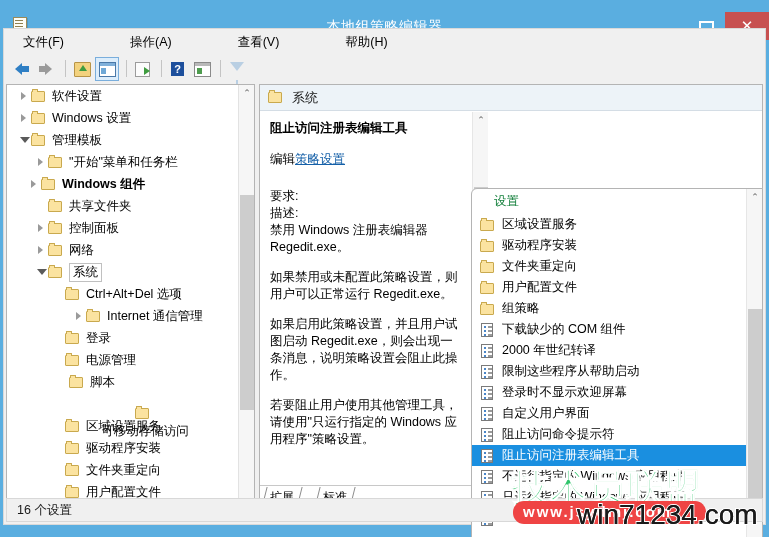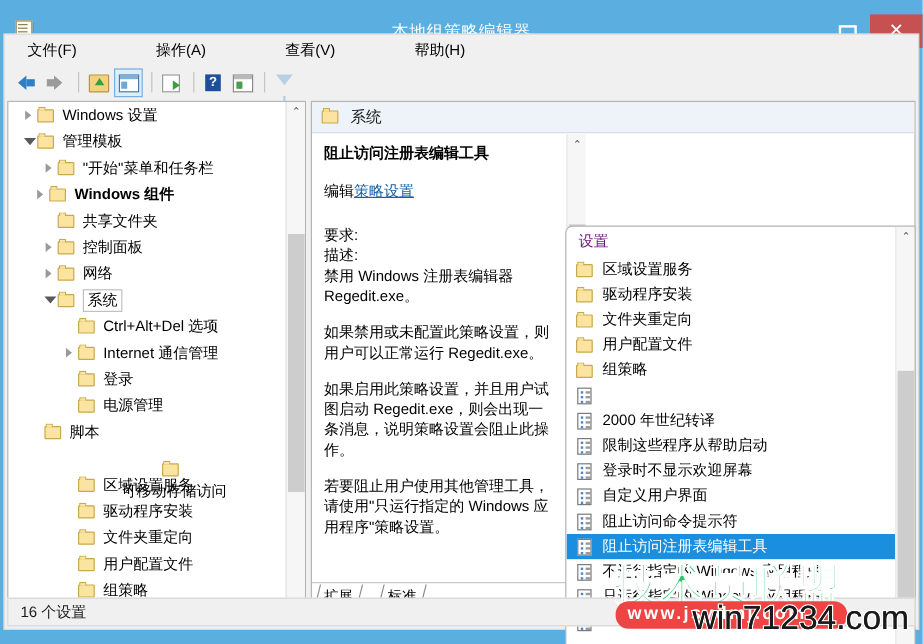--- a/index.html
+++ b/index.html
@@ -295,22 +295,22 @@
   
   .list-pane {
     position: absolute; left: 465px; top: 104px; width: 292px; height: 377px;
     background: #ffffff;
     border: 1px solid #b4b4b4;
     border-top-left-radius: 6px;
     box-sizing: border-box;
     overflow: hidden;
   }
   .list-header {
-    position: absolute; left: 0; top: 0; width: 274px; height: 25px;
-    font-size: 12.5px; color: #701a75; display: flex; align-items: center;
+    position: absolute; left: 12px; top: 0; width: 274px; height: 25px;
+    font-size: 12.5px; color: #15803d; display: flex; align-items: center;
     padding-left: 10px; box-sizing: border-box;
     border-bottom: 1px solid #ffffff;
   }
   .list-body {
     position: absolute; left: 0; top: 25px; width: 274px; height: 330px;
     overflow: hidden;
   }
   .lrow {
     height: 21px; display: flex; align-items: center;
     padding-left: 8px; font-size: 12.5px; color: #000;
@@ -456,20 +456,27 @@
 
     <div class="panes">
 
       <div class="tree-pane">
         <div class="tree-scroll" id="tree-scroll">
             <div class="tnode" style="padding-left: 10px;">
               <div class="exp closed"></div>
               <div class="fld">
                 <i></i>
               </div>
+              <span class="lbl">软件设置</span>
+            </div>
+            <div class="tnode" style="padding-left: 10px;">
+              <div class="exp closed"></div>
+              <div class="fld">
+                <i></i>
+              </div>
               <span class="lbl">Windows 设置</span>
             </div>
             <div class="tnode" style="padding-left: 10px;">
               <div class="exp open"></div>
               <div class="fld">
                 <i></i>
               </div>
               <span class="lbl">管理模板</span>
             </div>
             <div class="tnode" style="padding-left: 27px;">
@@ -514,42 +521,42 @@
               </div>
               <span class="lbl">系统</span>
             </div>
             <div class="tnode" style="padding-left: 44px;">
               <div class="exp "></div>
               <div class="fld">
                 <i></i>
               </div>
               <span class="lbl">Ctrl+Alt+Del 选项</span>
             </div>
+            <div class="tnode" style="padding-left: 44px; margin-left: 21px;">
+              <div class="exp closed"></div>
+              <div class="fld">
+                <i></i>
+              </div>
+              <span class="lbl">Internet 通信管理</span>
+            </div>
             <div class="tnode" style="padding-left: 44px;">
-              <div class="exp closed"></div>
-              <div class="fld">
-                <i></i>
-              </div>
-              <span class="lbl">Internet 通信管理</span>
+              <div class="exp "></div>
+              <div class="fld">
+                <i></i>
+              </div>
+              <span class="lbl">登录</span>
             </div>
             <div class="tnode" style="padding-left: 44px;">
               <div class="exp "></div>
               <div class="fld">
                 <i></i>
               </div>
-              <span class="lbl">登录</span>
-            </div>
-            <div class="tnode" style="padding-left: 44px;">
-              <div class="exp "></div>
-              <div class="fld">
-                <i></i>
-              </div>
               <span class="lbl">电源管理</span>
             </div>
-            <div class="tnode" style="padding-left: 16px;">
+            <div class="tnode" style="padding-left: 48px;">
               <div class="exp "></div>
               <div class="fld">
                 <i></i>
               </div>
               <span class="lbl">脚本</span>
             </div>
             <div class="tnode" style="padding-left: 44px; flex-direction: column;">
               <div class="exp "></div>
               <div class="fld">
                 <i></i>
@@ -670,20 +677,21 @@
             <div class="lrow">
               <div class="ic folder">
                 <i></i>
               </div>
               <span>组策略</span>
             </div>
             <div class="lrow">
               <div class="ic policy">
                 <i></i>
               </div>
+              <span>下载缺少的 COM 组件</span>
             </div>
             <div class="lrow">
               <div class="ic policy">
                 <i></i>
               </div>
               <span>2000 年世纪转译</span>
             </div>
             <div class="lrow">
               <div class="ic policy">
                 <i></i>

